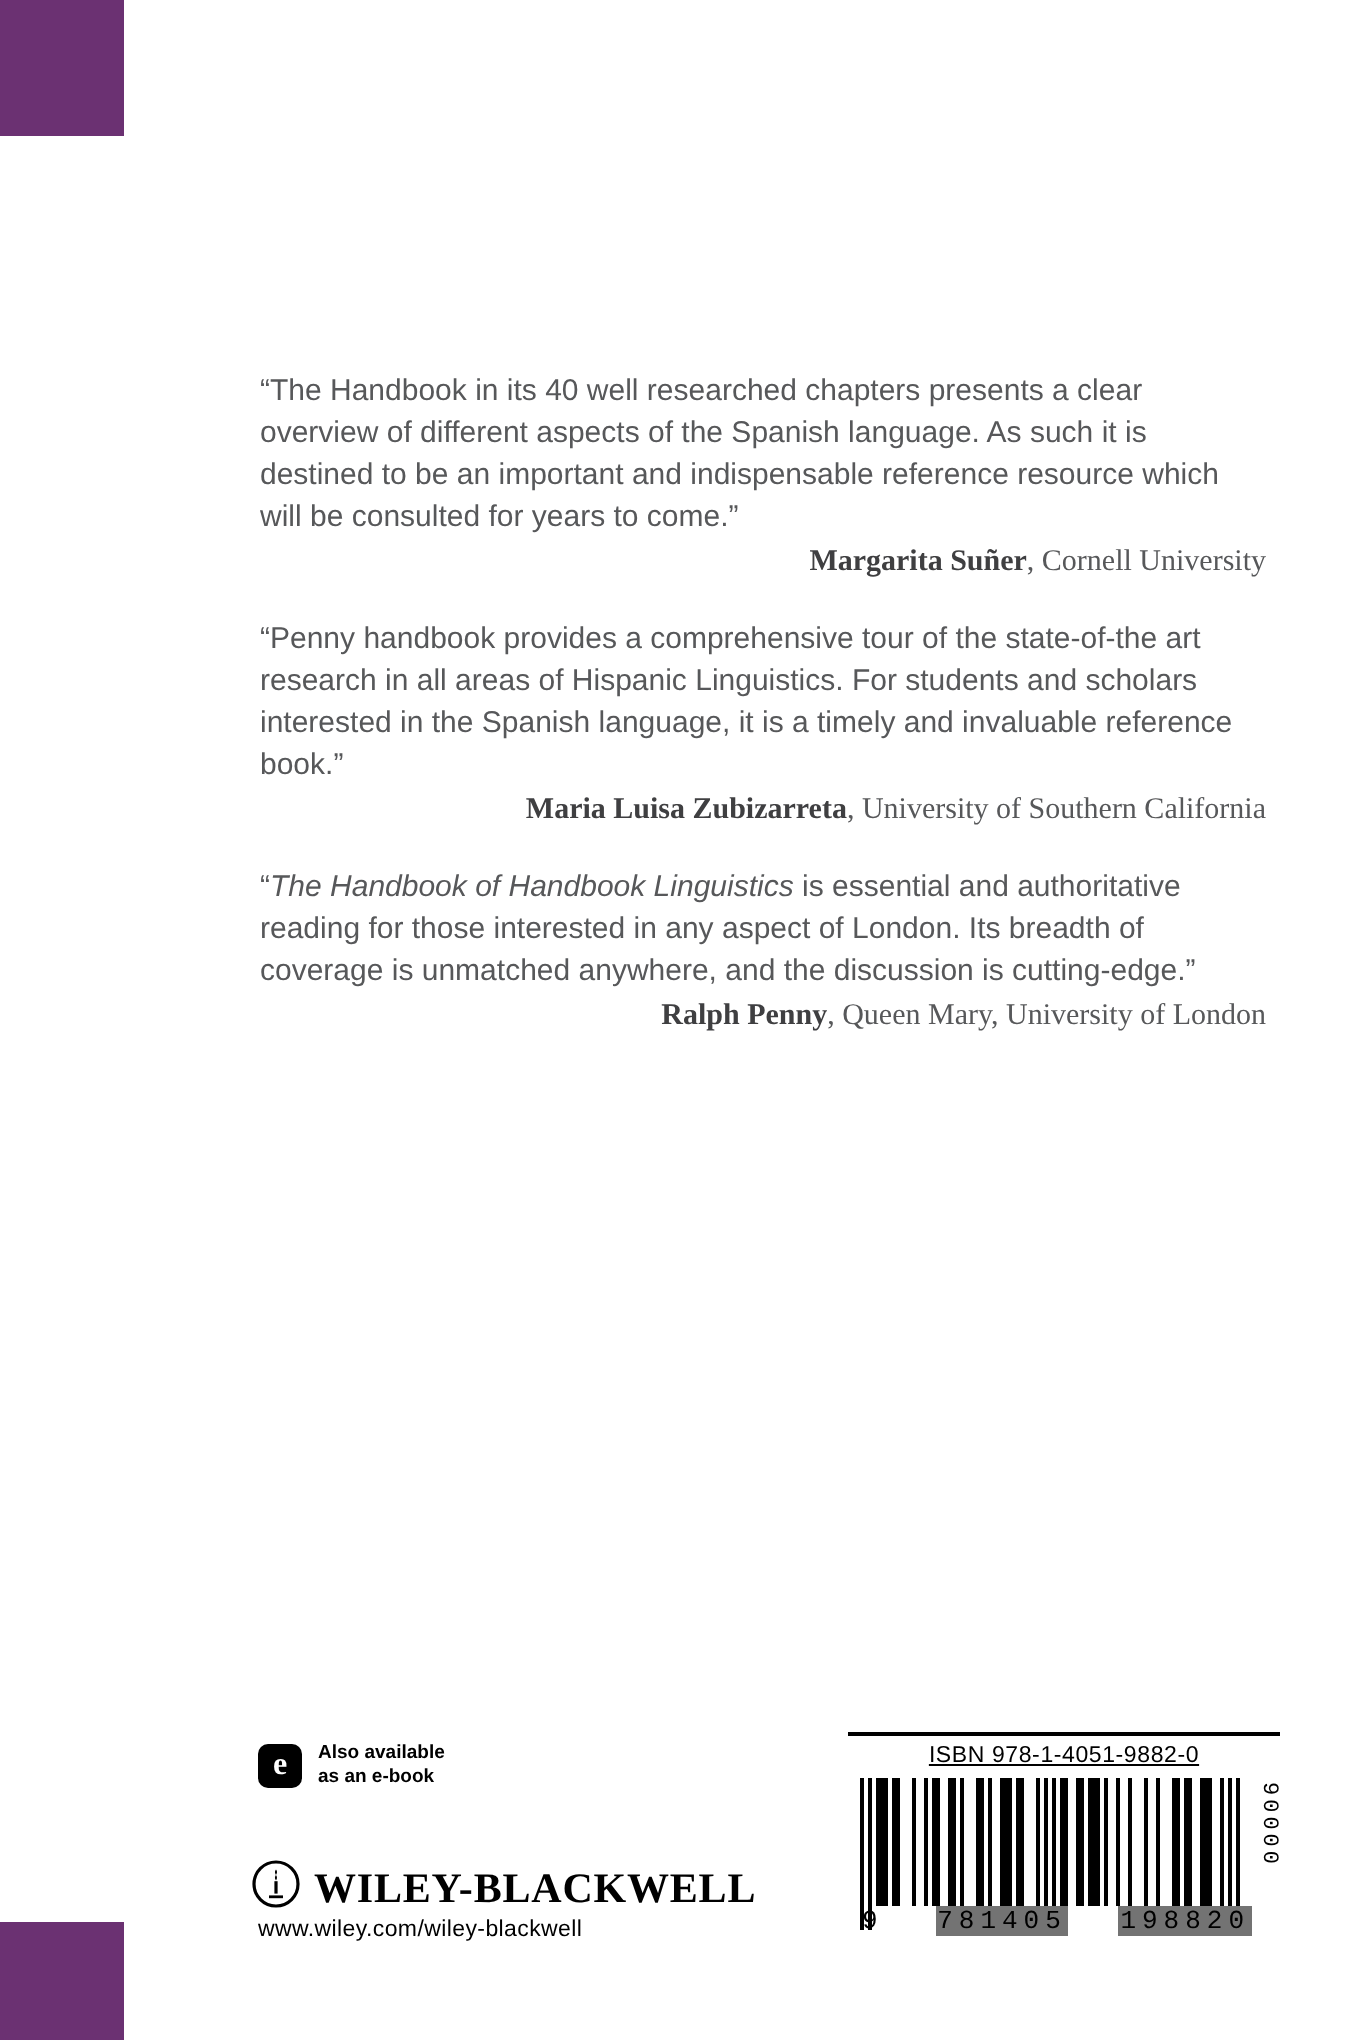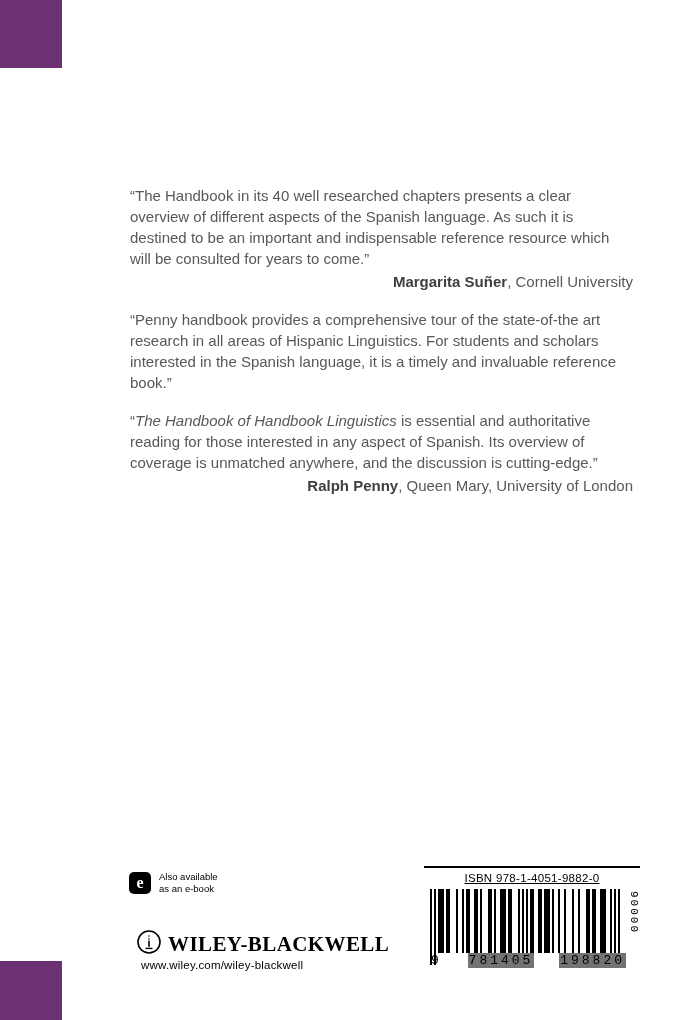--- a/index.html
+++ b/index.html
@@ -19,39 +19,39 @@
   .corner-bottom { top: 961px; height: 59px; }
 
   .quotes {
     position: absolute; left: 130px; top: 185px; width: 503px;
     font-size: 15px; line-height: 21px;
     color: var(--text, #57585a);
   }
   .quote-group { margin: 0 0 17px 0; }
   .quote-text { margin: 0; }
   .quote-text em { font-style: italic; }
-  .attribution { margin: 2px 0 0 0; text-align: right; }
+  .attribution { margin: 2px 0 0 0; text-align: right; font-family: Liberation Serif, serif; }
   .attribution strong { color: #3f3f41; font-weight: bold; }
 
   
   .ebook-row { position: absolute; left: 129px; top: 871px; display: flex; align-items: center; gap: 8px; }
   .ebook-badge {
     width: 22px; height: 22px; background: #000; border-radius: 5px;
     color: #fff; font-family: "Liberation Serif", serif; font-weight: bold;
     font-size: 16px; line-height: 21px; text-align: center;
   }
-  .ebook-lines { font-size: 9.5px; font-weight: normal; color: #000; line-height: 1.25; }
+  .ebook-lines { font-size: 9.5px; font-weight: bold; color: #000; line-height: 1.25; }
 
   
-  .logo-row { position: absolute; left: 136px; top: 929px; display: flex; align-items: center; gap: 6px; justify-content: space-between; }
+  .logo-row { position: absolute; left: 125px; top: 929px; display: flex; align-items: center; gap: 6px; justify-content: space-between; }
   .publisher-name {
     font-family: "Liberation Serif", serif; font-weight: bold;
     font-size: 21px; color: #000; letter-spacing: 0.4px; white-space: nowrap;
   }
-  .publisher-url { position: absolute; left: 129px; top: 959px; font-size: 11.5px; color: #000; letter-spacing: 0.2px; margin-left: 12px; }
+  .publisher-url { position: absolute; left: 129px; top: 959px; font-size: 11.5px; color: #000; letter-spacing: 0.2px; }
 
   
   .barcode-block { position: absolute; left: 424px; top: 866px; width: 216px; text-decoration: underline; }
   .barcode-topline { height: 2px; background: #000; }
   .barcode-isbn { text-align: center; font-size: 11.5px; color: #000; padding: 4px 0 5px 0; letter-spacing: 0.3px; }
   .barcode-body { position: relative; height: 82px; }
   .barcode-bars { position: absolute; left: 6px; top: 0; }
   .barcode-digits {
     position: absolute; left: 6px; top: 64px; width: 196px;
     display: flex; justify-content: space-between;
@@ -77,24 +77,25 @@
 
   <div class="quotes">
 
     <div class="quote-group">
       <p class="quote-text"><span>“The Handbook in its 40 well researched chapters presents a clear overview of different aspects of the Spanish language. As such it is destined to be an important and indispensable reference resource which will be consulted for years to come.”</span></p>
       <p class="attribution"><strong>Margarita Suñer</strong><span>, Cornell University</span></p>
     </div>
 
     <div class="quote-group">
       <p class="quote-text"><span>“Penny handbook provides a comprehensive tour of the state-of-the art research in all areas of Hispanic Linguistics. For students and scholars interested in the Spanish language, it is a timely and invaluable reference book.”</span></p>
+      <p class="attribution"><strong>Maria Luisa Zubizarreta</strong><span>, University of Southern California</span></p>
     </div>
 
     <div class="quote-group">
-      <p class="quote-text"><span>“</span><em>The Handbook of Handbook Linguistics</em><span> is essential and authoritative reading for those interested in any aspect of Spanish. Its overview of coverage is unmatched anywhere, and the discussion is cutting-edge.”</span></p>
+      <p class="quote-text"><span>“</span><em>The Handbook of Handbook Linguistics</em><span> is essential and authoritative reading for those interested in any aspect of London. Its breadth of coverage is unmatched anywhere, and the discussion is cutting-edge.”</span></p>
       <p class="attribution"><strong>Ralph Penny</strong><span>, Queen Mary, University of London</span></p>
     </div>
 
   </div>
 
   <div class="ebook-row">
     <div class="ebook-badge">e</div>
     <div class="ebook-lines">
       <div>Also available</div>
       <div>as an e-book</div>

